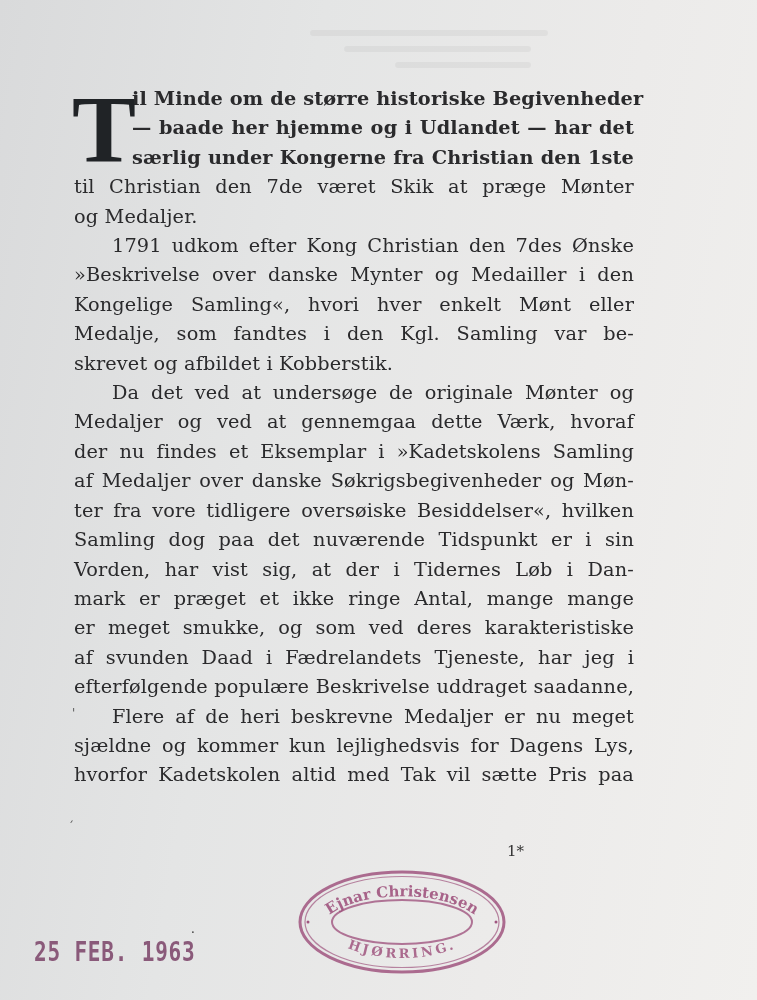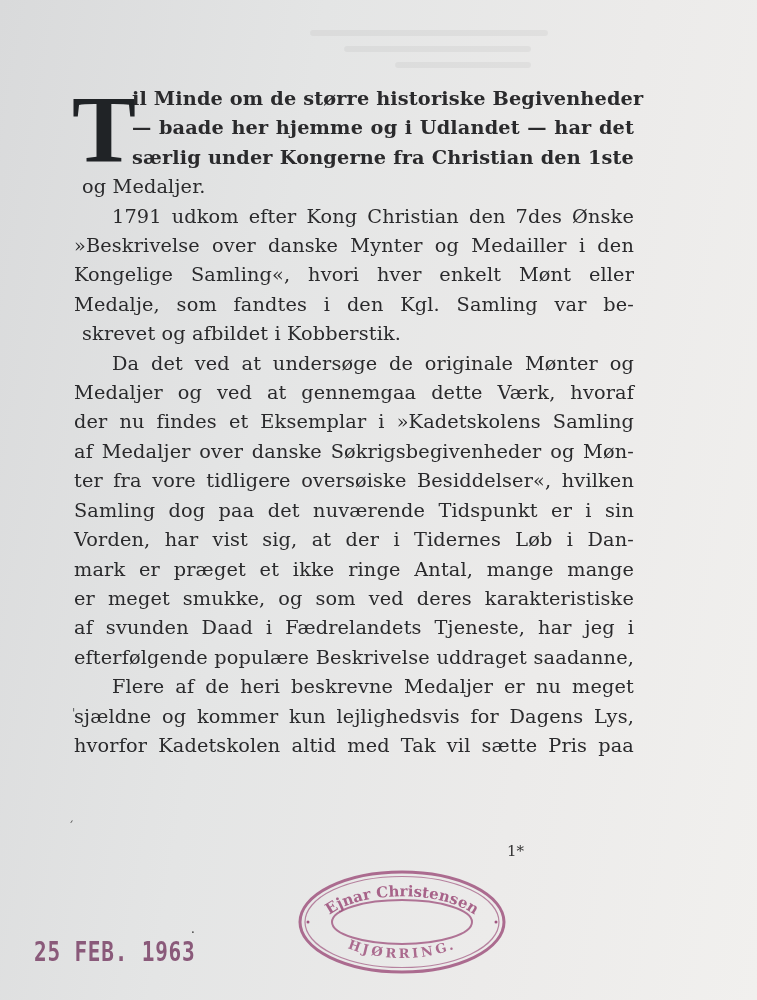--- a/index.html
+++ b/index.html
@@ -16,21 +16,21 @@
     opacity: 0.08;
   }
   .showthrough div { height: 6px; background: #777; margin: 10px 0; border-radius: 3px; }
   .text {
     position: absolute; left: 74px; top: 84px; width: 560px;
     color: #2a2a2c; font-size: 19.3px; line-height: 29.4px; letter-spacing: 0.15px;
     text-align: justify;
   }
   .para { margin: 0; text-indent: 0; }
   .line { display: block; text-align: justify; text-align-last: justify; white-space: nowrap; }
-  .line.last { text-align-last: left; margin-left: 8px; }
+  .line.last { text-align-last: left; }
   .first-para { position: relative; }
   .dropcap {
     position: absolute; left: -2px; top: 6px; font-family: "Liberation Serif", serif;
     font-size: 96px; line-height: 80px; font-weight: bold; color: #202326;
   }
   .first-para .line.ind { padding-left: 58px; font-weight: bold; }
   .folio {
     position: absolute; left: 507px; top: 842px; color: #333; font-size: 15px;
   }
   .stamp {
@@ -54,20 +54,21 @@
       <div style="width:40%;margin-left:25%"></div>
   </div>
 
   <div class="text">
 
     <div class="para first-para">
       <span class="dropcap">T</span>
       <span class="line ind">il Minde om de større historiske Begivenheder</span>
       <span class="line ind">— baade her hjemme og i Udlandet — har det</span>
       <span class="line ind">særlig under Kongerne fra Christian den 1ste</span>
+      <span class="line">til Christian den 7de været Skik at præge Mønter</span>
       <span class="line last">og Medaljer.</span>
     </div>
 
     <div class="para">
       <span class="line" style="padding-left:38px">1791 udkom efter Kong Christian den 7des Ønske</span>
       <span class="line">»Beskrivelse over danske Mynter og Medailler i den</span>
       <span class="line">Kongelige Samling«, hvori hver enkelt Mønt eller</span>
       <span class="line">Medalje, som fandtes i den Kgl. Samling var be-</span>
       <span class="line last">skrevet og afbildet i Kobberstik.</span>
     </div>

